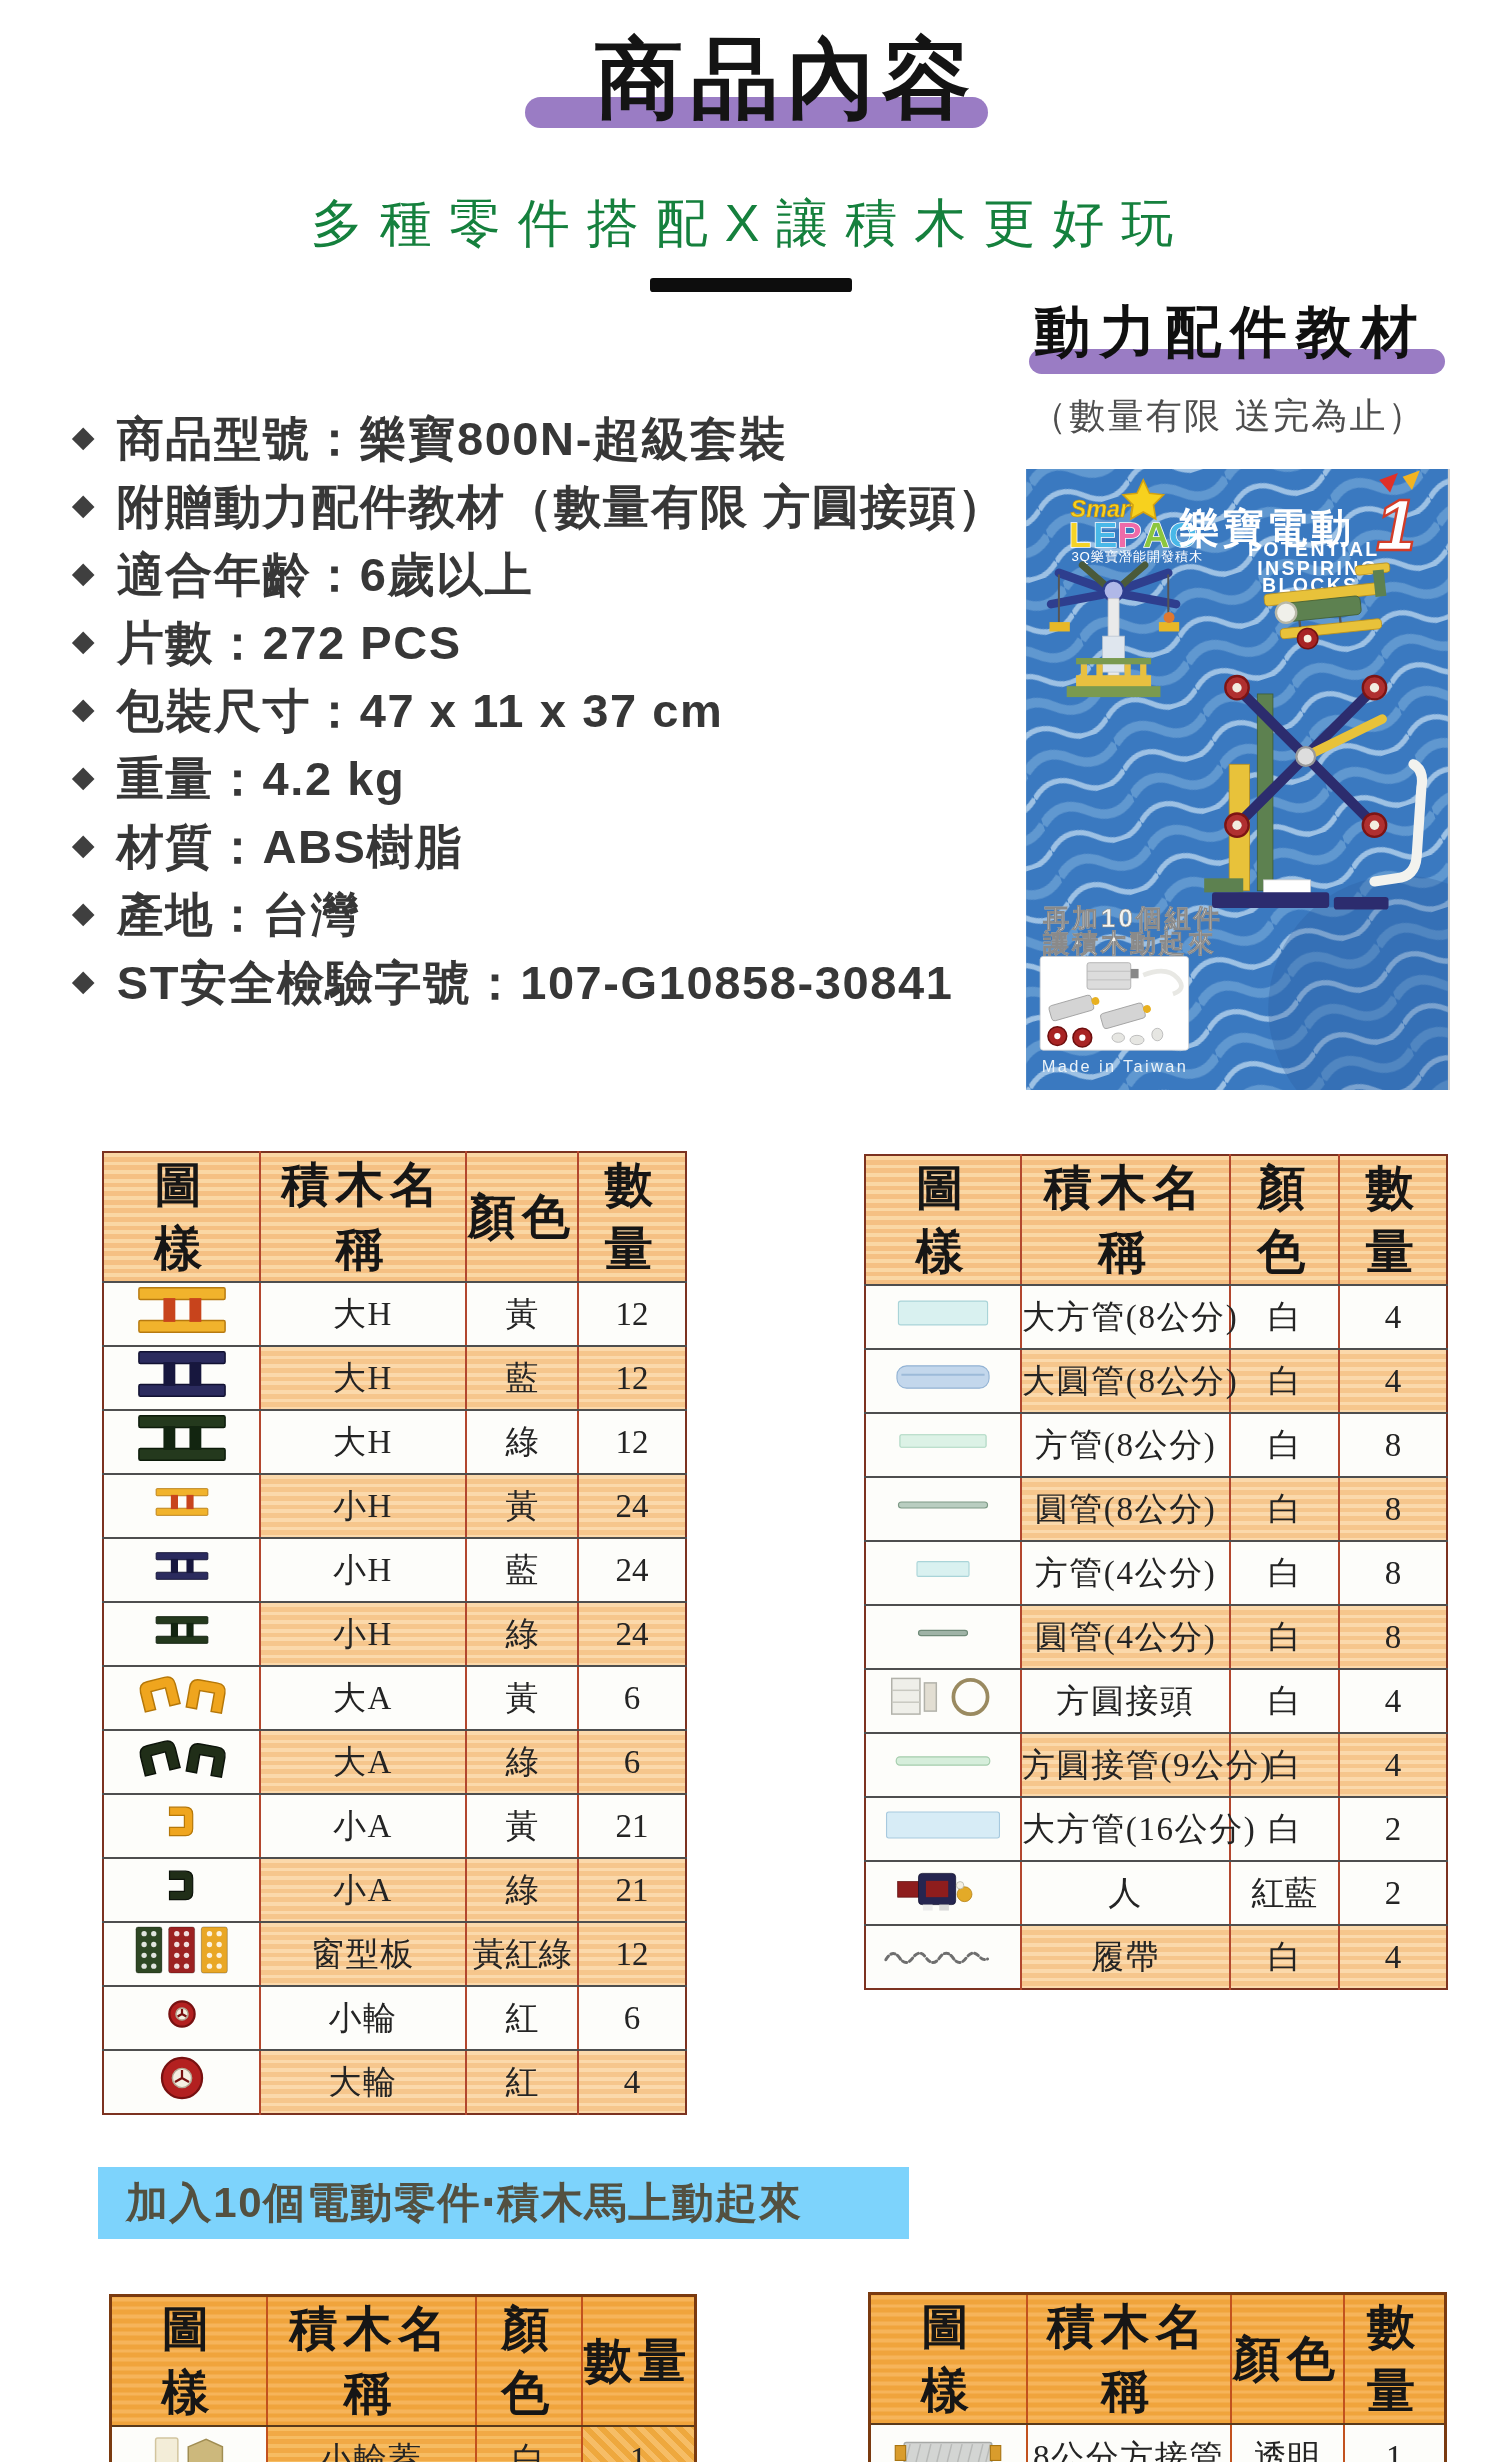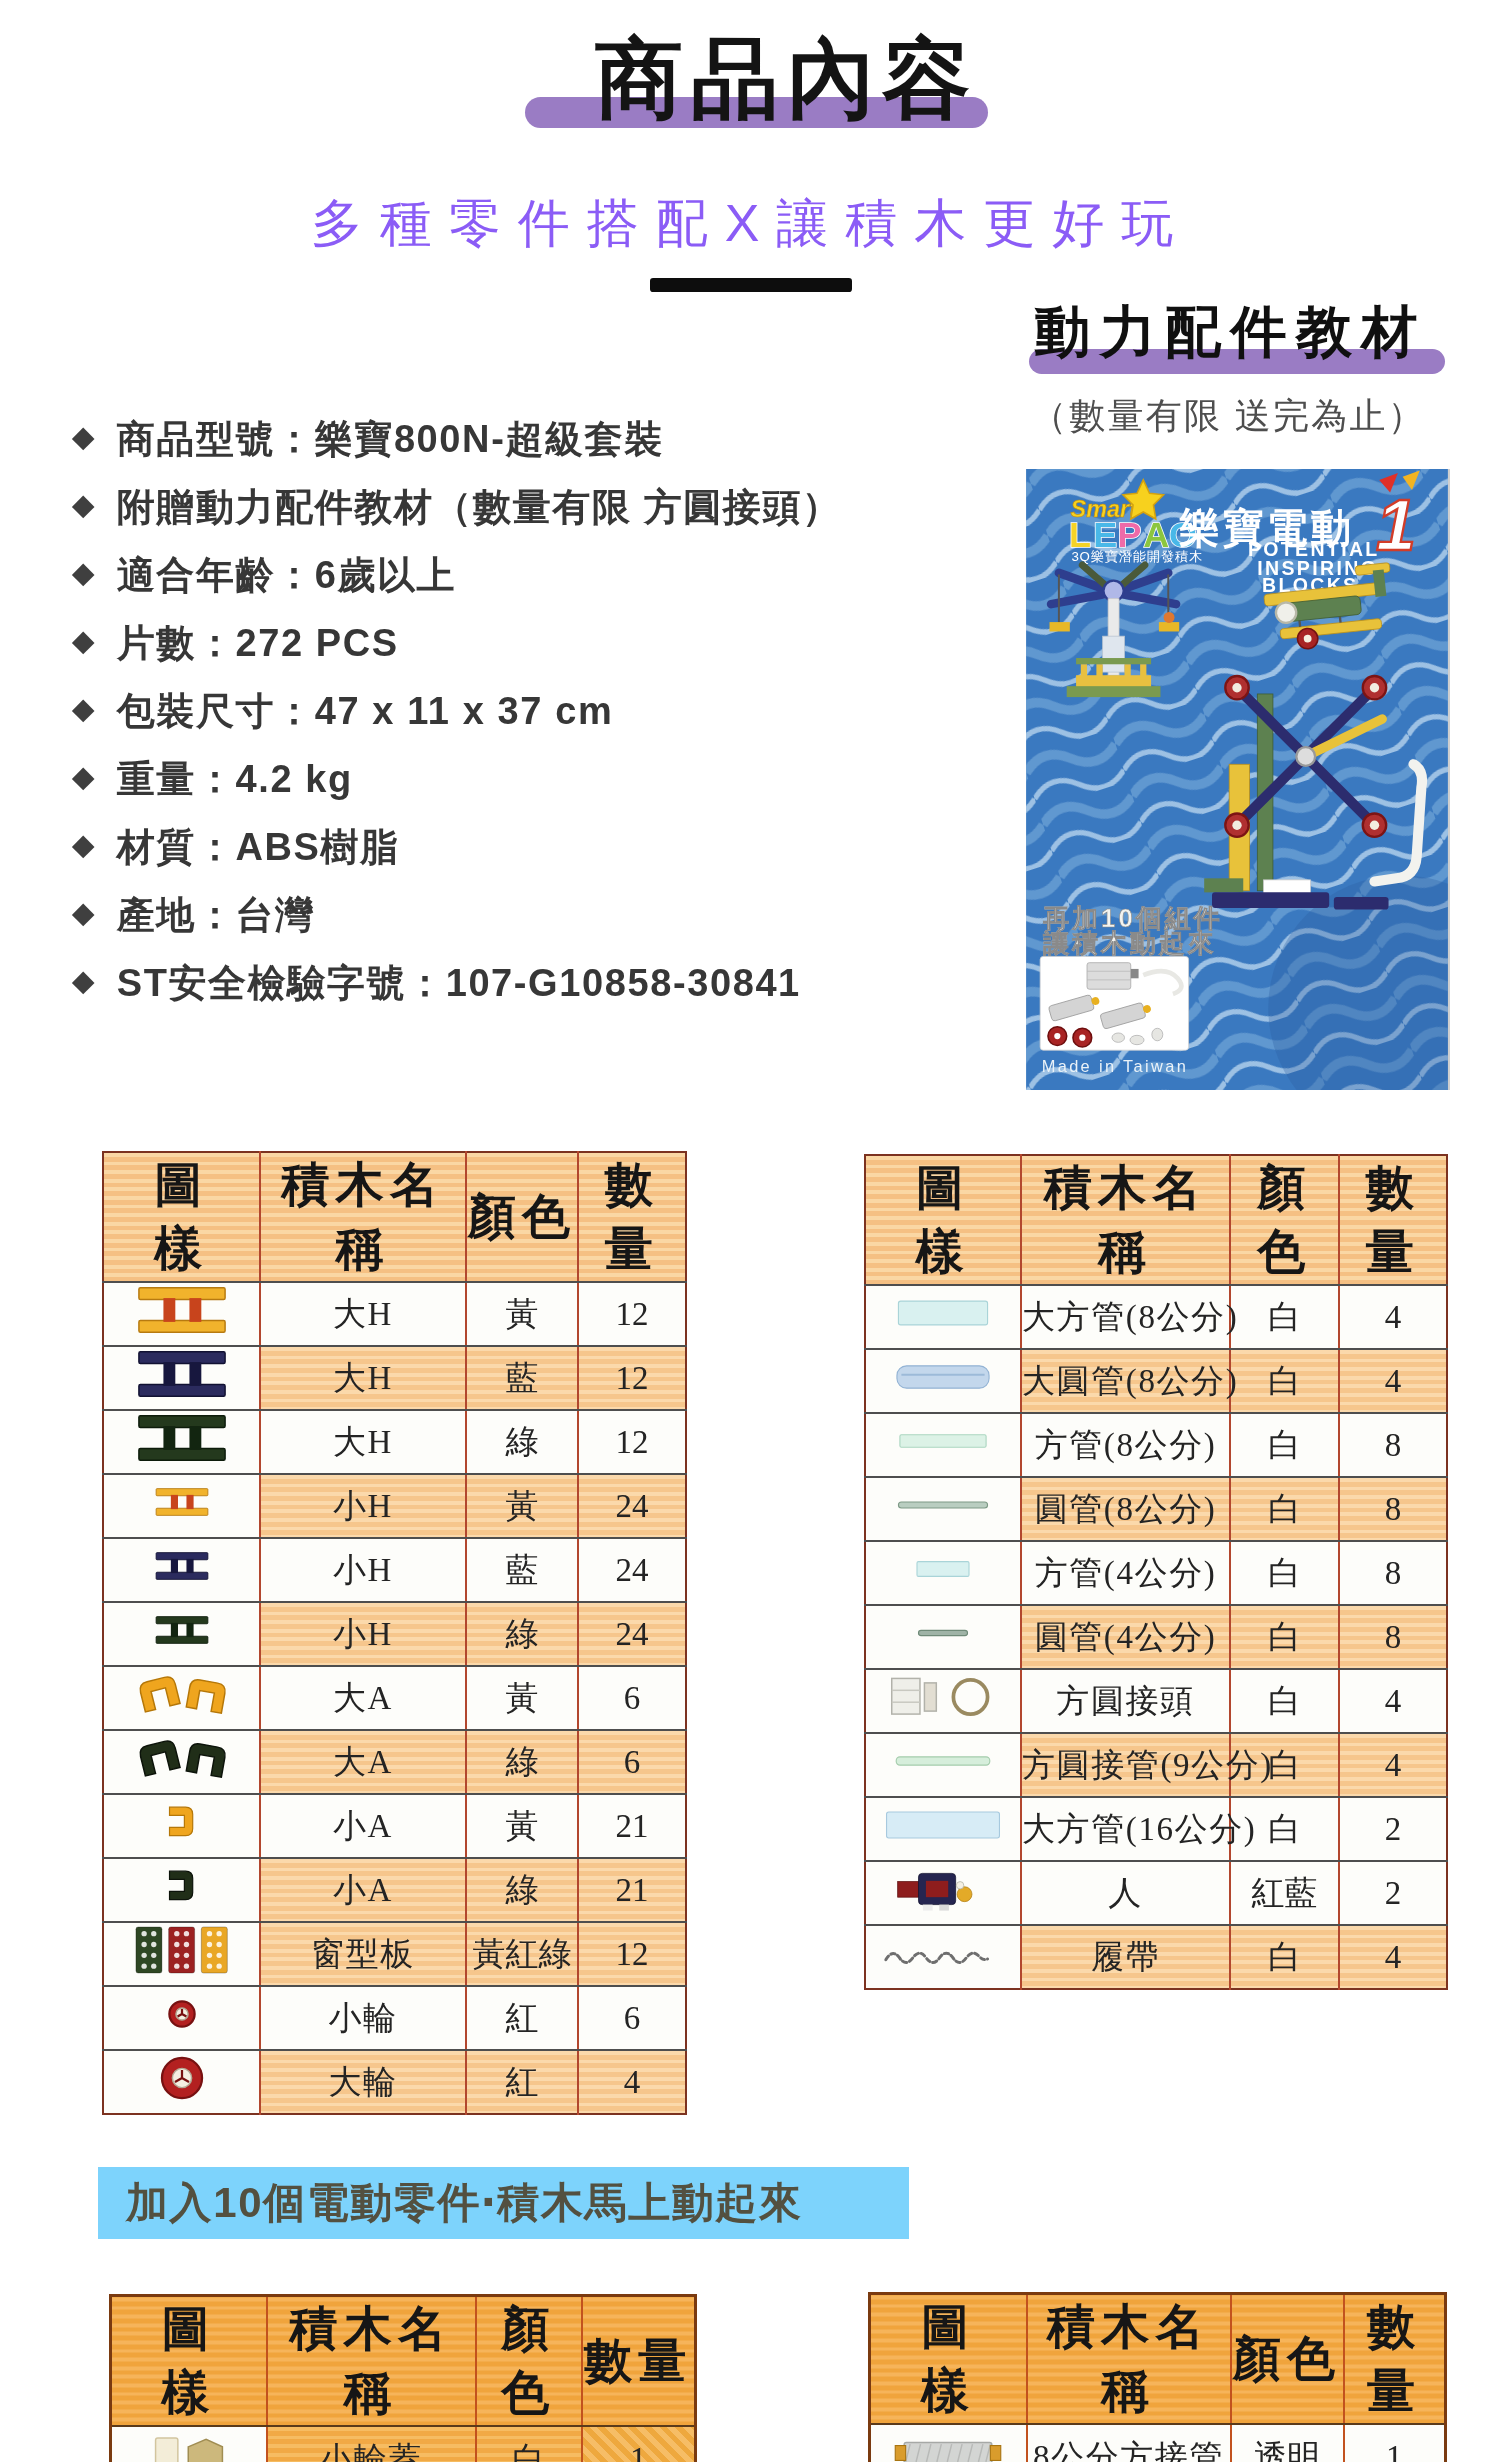--- a/index.html
+++ b/index.html
@@ -4,34 +4,34 @@
 <style>
   html,body{margin:0;padding:0;background:#ffffff;}
   .page{position:relative;width:1501px;height:2462px;background:#ffffff;overflow:hidden;
         font-family:"Liberation Sans","DejaVu Sans",sans-serif;}
 
   
   .title-bar{position:absolute;left:525px;top:97px;width:463px;height:31px;border-radius:15.6px;background:#9a7cc4;}
   .page-title{position:absolute;left:0;top:20.3px;width:100%;text-align:center;
               font-size:88px;font-weight:700;color:#141414;letter-spacing:7.8px;z-index:2;padding-left:36px;}
   .subtitle{position:absolute;left:0;top:189px;width:100%;text-align:center;
-            font-size:52px;font-weight:500;color:#8b5cf6;letter-spacing:17px;}
+            font-size:52px;font-weight:500;color:#15803d;letter-spacing:17px;}
   .subtitle-underline{position:absolute;left:650px;top:278px;width:202px;height:14px;background:#0d0d0d;border-radius:3.1px;}
 
   .power-bar{position:absolute;left:1029px;top:349px;width:416px;height:25px;border-radius:12.5px;background:#9a7cc4;}
   .power-heading{position:absolute;left:1004px;top:295px;width:453px;text-align:center;
                  font-size:56px;font-weight:700;color:#101010;letter-spacing:9.4px;z-index:2;}
   .power-note{position:absolute;left:994px;top:392px;width:469px;text-align:center;
               font-size:36px;color:#4e4e4e;letter-spacing:2.3px;}
 
   
   .specs{position:absolute;left:69px;top:405px;}
   .spec-row{display:flex;align-items:center;height:68px;}
   .diamond{width:16.4px;height:16.4px;background:#3f3f3f;transform:rotate(45deg);margin:0 25px 0 6.3px;flex:none;}
-  .spec-text{font-size:38px;font-weight:600;color:#373737;letter-spacing:1.6px;white-space:nowrap;}
+  .spec-text{font-size:47px;font-weight:600;color:#373737;letter-spacing:1.6px;white-space:nowrap;}
 
   
   .product-box{position:absolute;left:1026px;top:469px;width:422px;height:621px;border-right:2.3px solid #cfcfcf;}
   .product-box svg{display:block;width:100%;height:100%;}
 
   
   table.parts{position:absolute;border-collapse:collapse;table-layout:fixed;background:#fdfdfa;
               border:2.3px solid #7c3220;}
   table.parts th,table.parts td{border-right:2.3px solid #b2472e;border-bottom:2.3px solid #4e4e4e;
        padding:0;text-align:center;vertical-align:middle;}

